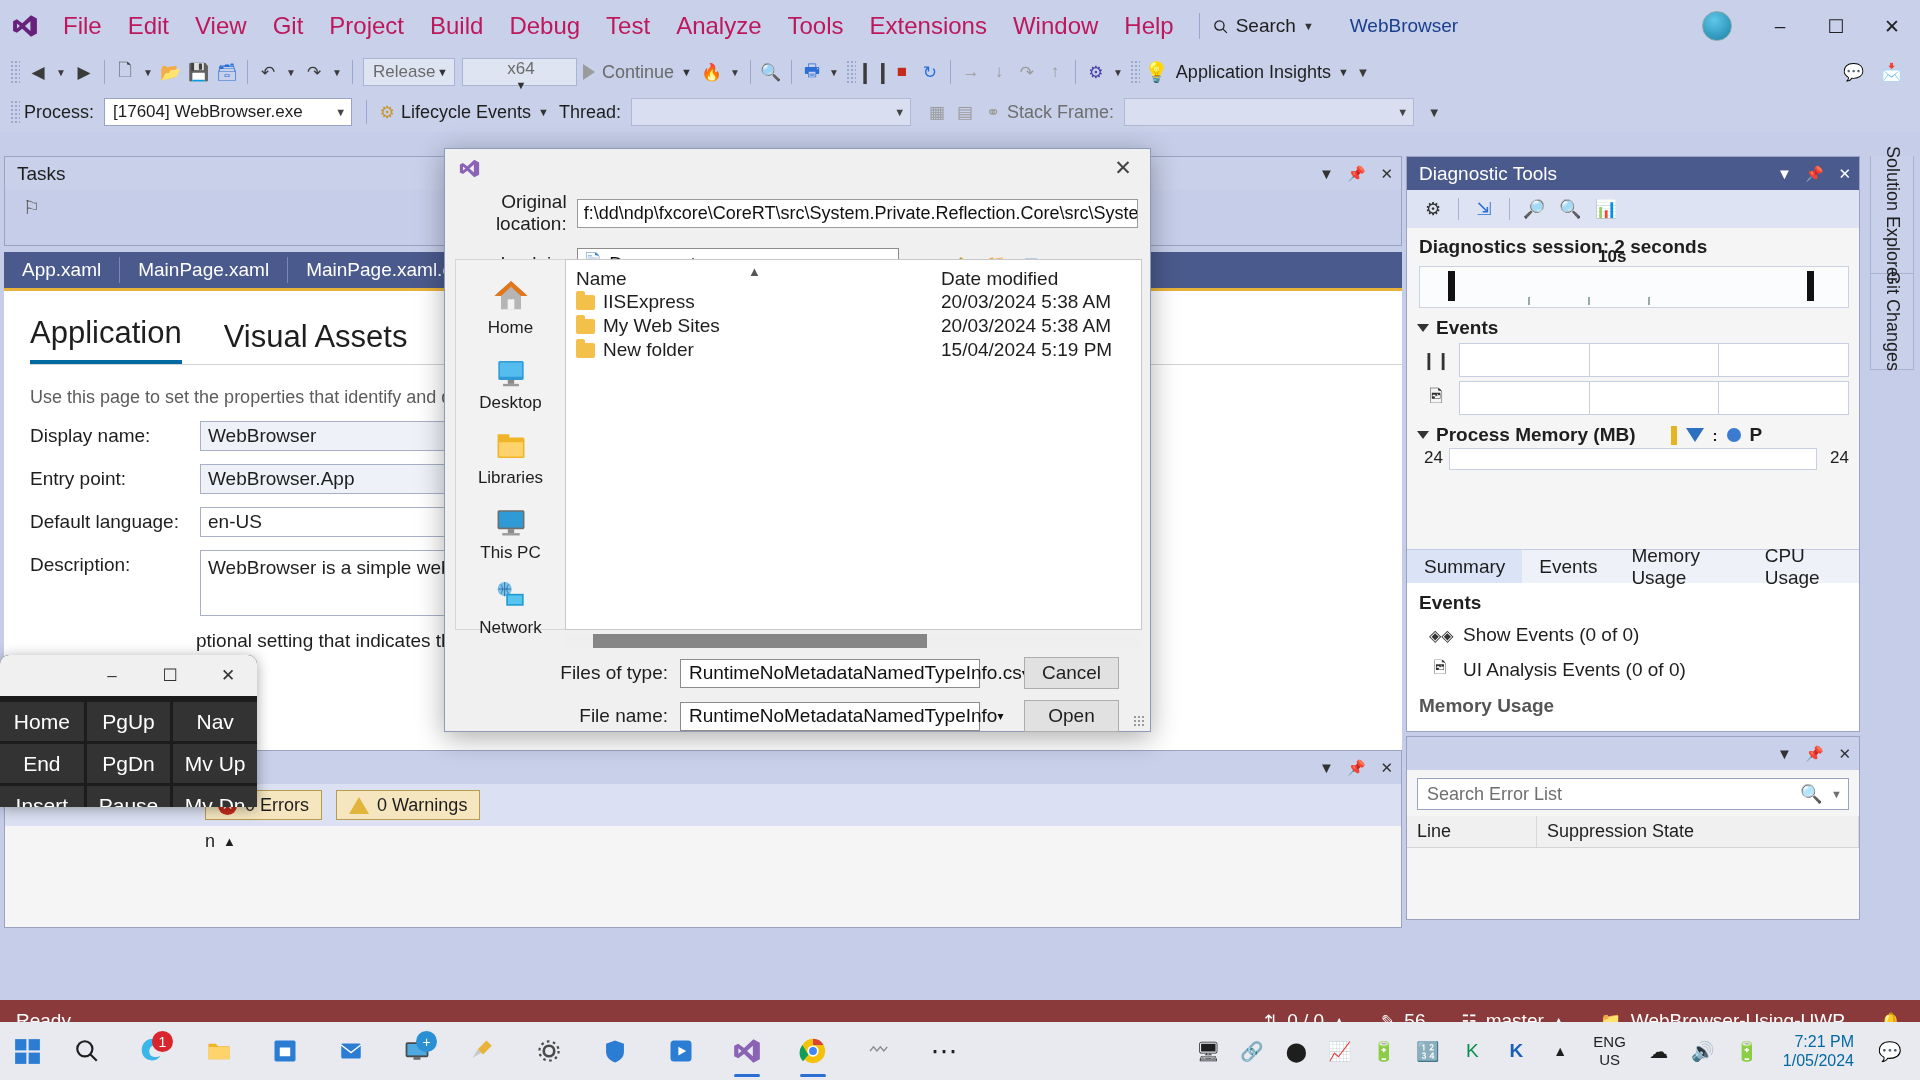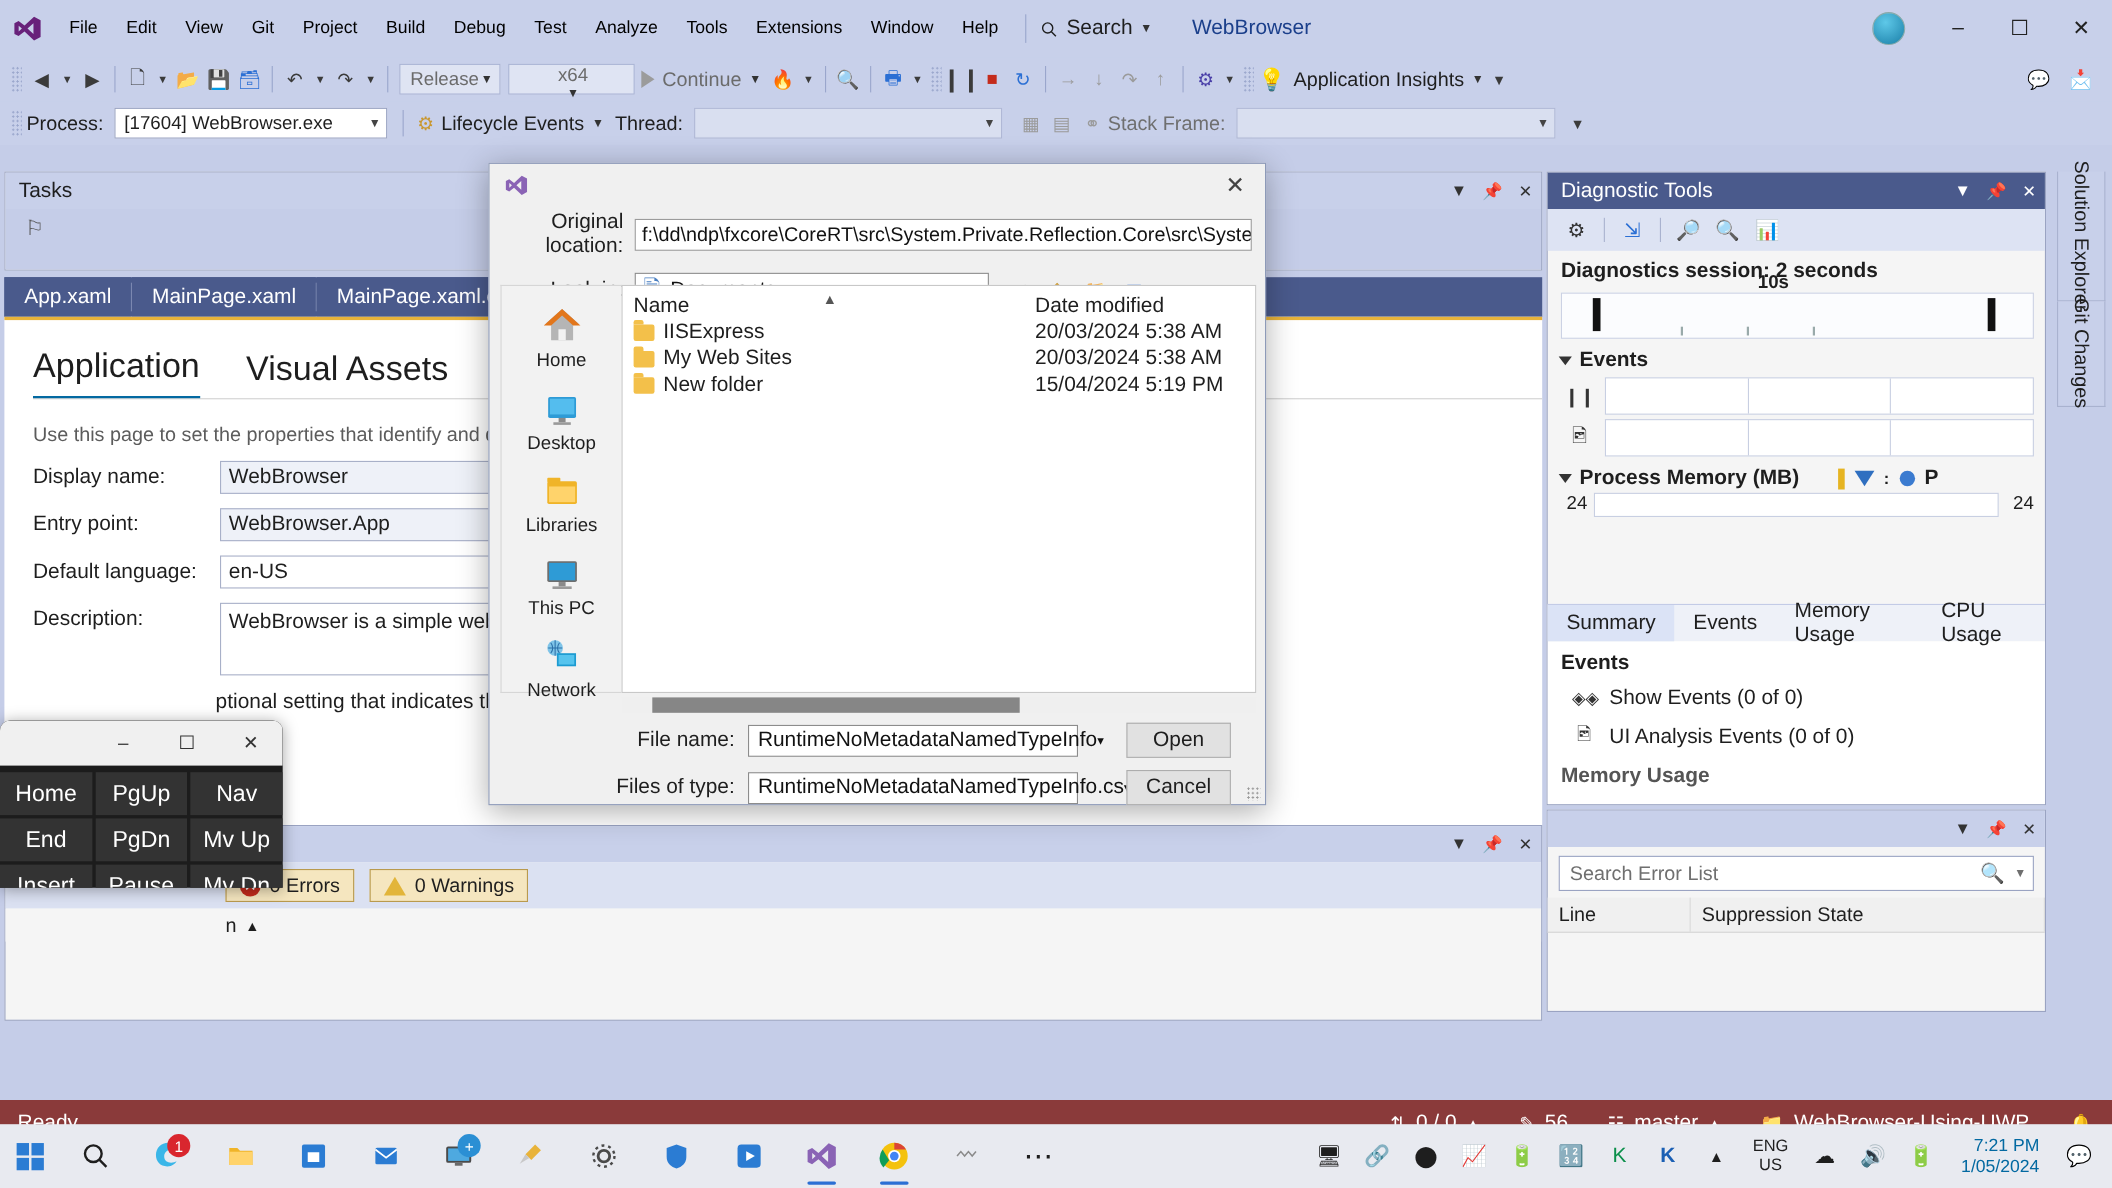--- a/index.html
+++ b/index.html
@@ -18,21 +18,21 @@
   }
 
   
   .titlebar {
     position: absolute; left: 0; top: 0; width: 1920px; height: 52px;
     background: #c8d0ea; display: flex; align-items: center;
   }
   .vs-logo { width: 50px; height: 52px; display:flex; align-items:center; justify-content:center; }
   .vs-logo svg { width: 26px; height: 26px; }
   .menu-item {
-    font-size: 16px; color: #000000; padding: 5px 13px; cursor: default;
+    font-size: 24px; color: #be185d; padding: 5px 13px; cursor: default;
     white-space: nowrap;
   }
   .menu-sep-v { width:1px; height:26px; background:#9aa6cc; margin:0 12px; }
   .search-box { display:flex; align-items:center; gap:7px; font-size:19px; color:#1e1e1e; }
   .search-box svg { width:17px; height:17px; }
   .caret-sm { font-size: 11px; color:#333; }
   .sln-name { font-size:19px; color:#1b3f8b; margin-left:36px; }
 
   .win-controls { position:absolute; right:0; top:0; height:52px; display:flex; align-items:center; }
   .win-btn { width:56px; height:52px; display:flex; align-items:center; justify-content:center;
@@ -106,21 +106,21 @@
   .etab.active { background:#4a5a8c; }
   .etab-sep { width:1px; height:26px; background:#7b87b0; align-self:center; }
 
   
   .editor-body {
     position:absolute; left:4px; top:156px; width:1398px; height:462px;
     background:#fff; border-top:3px solid #e8b33a;
   }
   .prop-tabs { display:flex; align-items:flex-end; gap:42px; padding:24px 0 0 26px; }
   .prop-tab { font-size:31px; color:#1e1e1e; padding-bottom:9px; white-space:nowrap; }
-  .prop-tab.active { border-bottom:2px solid #0369a1; }
+  .prop-tab.active { border-bottom:4px solid #0369a1; }
   .prop-rule { height:1px; background:#d2d2d2; margin:0 0 0 26px; }
   .prop-desc { font-size:18px; color:#5c5c5c; padding:22px 0 0 26px; }
   .form-row { display:flex; align-items:center; padding:13px 0 0 26px; }
   .form-lbl { width:170px; font-size:19px; color:#1e1e1e; }
   .form-inp {
     height:30px; background:#eef1f8; border:1px solid #a8b0c8;
     font-size:19px; color:#1e1e1e; padding:0 7px; display:flex; align-items:center;
   }
   .form-link { font-size:19px; color:#0a58c2; margin-left:14px; }
   .form-area {
@@ -806,34 +806,34 @@
           </div>
       <div class="c2">15/04/2024 5:19 PM</div>
     </div>
   </div>
   <div class="hscroll">
     <div class="hscroll-thumb" style="left:28px;width:334px;"></div>
   </div>
 
   <div class="dlg-bottom">
     <div class="dlg-brow">
+      <div class="dlg-blbl">Files of type:</div>
+      <div class="dlg-bcombo">
+        <span>RuntimeNoMetadataNamedTypeInfo.cs</span>
+        <span style="font-size:12px;">▾</span>
+      </div>
+      <div class="dlg-btn">Cancel</div>
+    </div>
+    <div class="dlg-brow">
       <div class="dlg-blbl">File name:</div>
       <div class="dlg-bcombo">
         <span>RuntimeNoMetadataNamedTypeInfo</span>
         <span style="font-size:12px;">▾</span>
       </div>
       <div class="dlg-btn">Open</div>
-    </div>
-    <div class="dlg-brow">
-      <div class="dlg-blbl">Files of type:</div>
-      <div class="dlg-bcombo">
-        <span>RuntimeNoMetadataNamedTypeInfo.cs</span>
-        <span style="font-size:12px;">▾</span>
-      </div>
-      <div class="dlg-btn">Cancel</div>
     </div>
   </div>
   <div class="dlg-grip"></div>
 </div>
 
 <div class="osk">
   <div class="osk-title">
     <div class="osk-btn">–</div>
     <div class="osk-btn">☐</div>
     <div class="osk-btn">✕</div>

